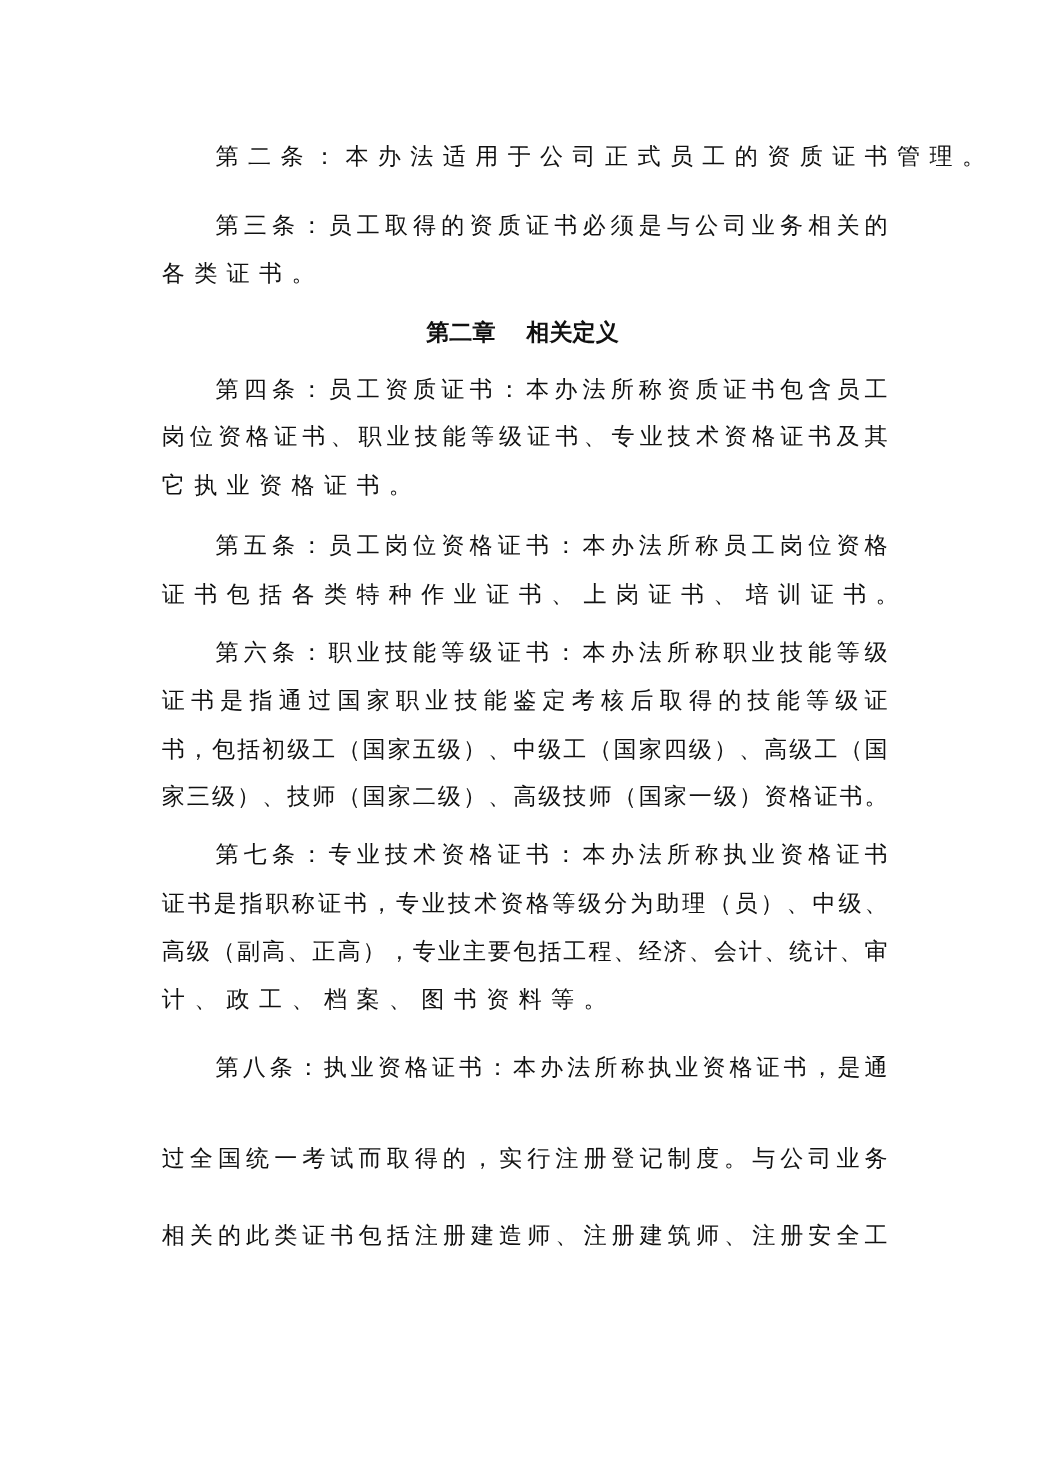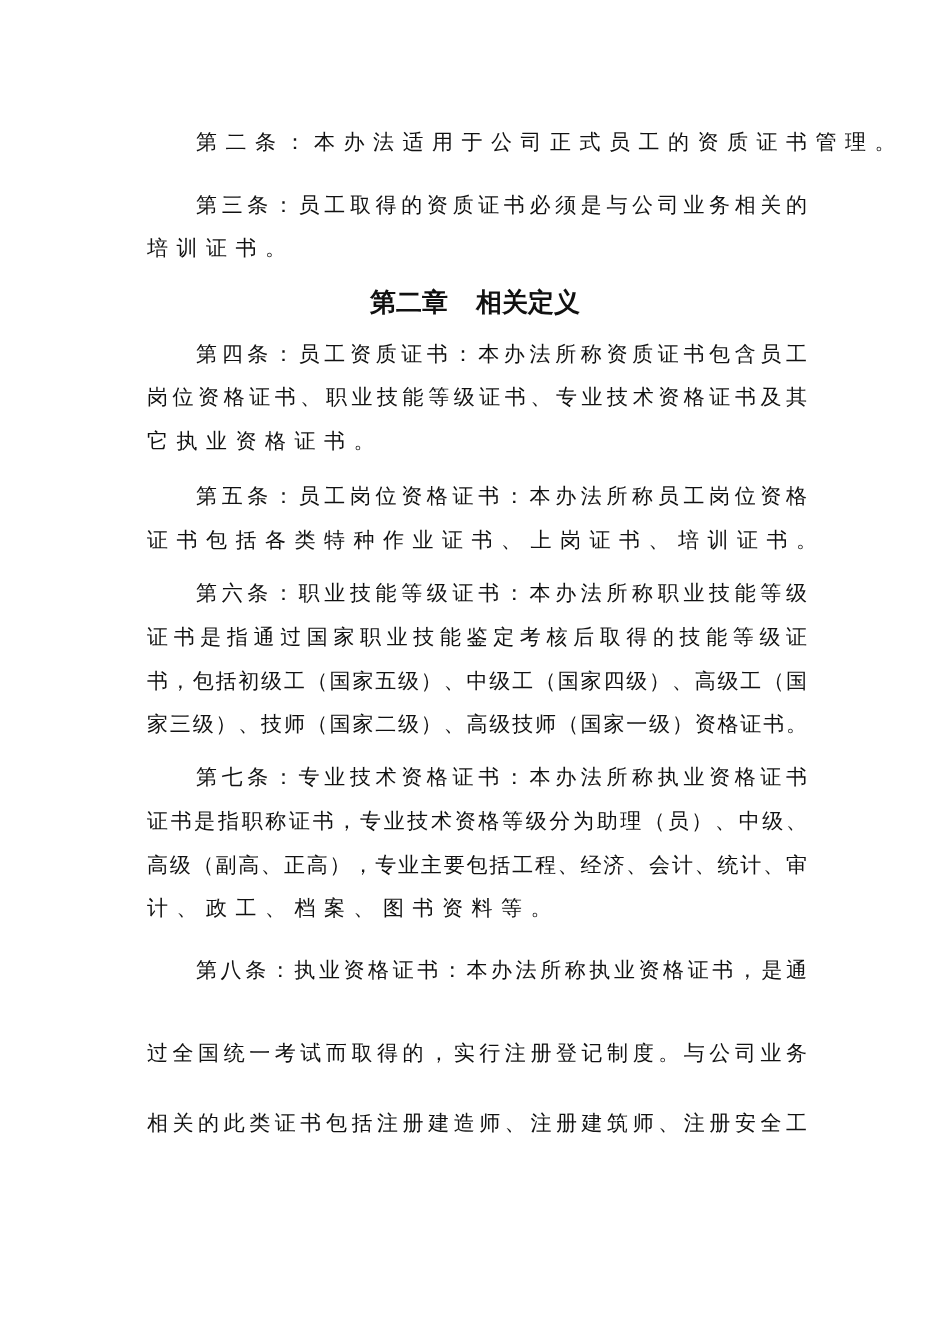--- a/index.html
+++ b/index.html
@@ -10,34 +10,34 @@
   .page { position: absolute; left: 0; top: 0; width: 950px; height: 1344px; }
   .line {
     position: absolute; left: 147px; width: 660px; height: 30px; line-height: 30px;
     font-size: 21px; white-space: nowrap; text-align: justify; text-align-last: justify;
     letter-spacing: 0;
   }
   .line.last { text-align-last: left; letter-spacing: 8.5px; }
   .line.indent { left: 196px; width: 611px; }
   .b { font-weight: normal; }
   .heading {
-    position: absolute; left: 0; width: 950px; text-align: center; font-size: 26px;
+    position: absolute; left: 0; width: 950px; text-align: center; font-size: 21px;
     font-weight: bold; height: 30px; line-height: 30px;
   }
   .heading span + span { margin-left: 28px; }
 </style>
 </head>
 <body>
 
 <div class="page">
 
   <div class="line indent last" style="top:127px"><span class="b">第二条：</span><span>本办法适用于公司正式员工的资质证书管理。</span></div>
 
   <div class="line indent" style="top:190px"><span class="b">第三条：</span><span>员工取得的资质证书必须是与公司业务相关的</span></div>
-  <div class="line last" style="top:233px">培训证书。</div>
+  <div class="line last" style="top:233px">各类证书。</div>
 
   <div class="heading" style="top:287px"><span>第二章</span><span>相关定义</span></div>
 
   <div class="line indent" style="top:339px"><span class="b">第四条：</span><span>员工资质证书：本办法所称资质证书包含员工</span></div>
   <div class="line" style="top:382px">岗位资格证书、职业技能等级证书、专业技术资格证书及其</div>
   <div class="line last" style="top:426px">它执业资格证书。</div>
 
   <div class="line indent" style="top:481px"><span class="b">第五条：</span><span>员工岗位资格证书：本办法所称员工岗位资格</span></div>
   <div class="line last" style="top:525px">证书包括各类特种作业证书、上岗证书、培训证书。</div>
 

